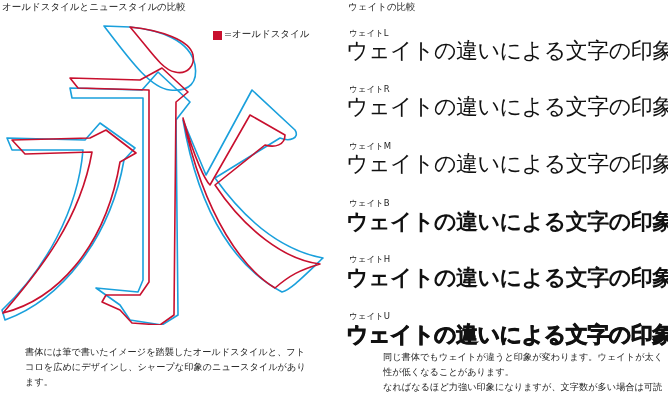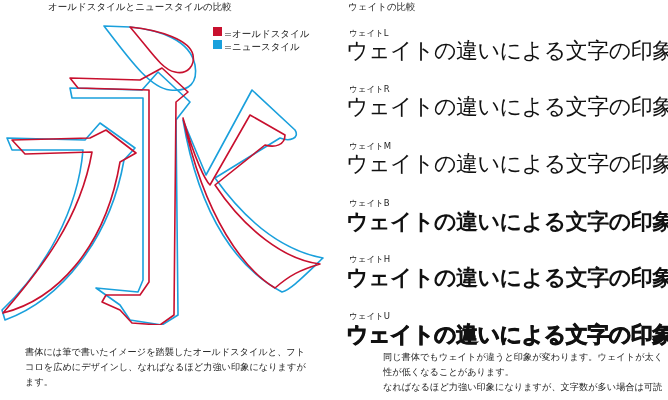--- a/index.html
+++ b/index.html
@@ -1,41 +1,37 @@
 <!DOCTYPE html>
 <html><head>
 <meta charset="utf-8">
 <style>
   html, body { margin:0; padding:0; background:#ffffff; }
   body { width:668px; height:400px; position:relative; overflow:hidden;
          font-family:"DejaVu Sans", sans-serif; color:#222; }
   .abs { position:absolute; }
   .caption { font-size:9.5px; color:#222; white-space:nowrap; }
   .legend { left:213px; top:27px; font-size:9.5px; line-height:13px; }
-  .legend-row { display:flex; align-items:flex-start; white-space:nowrap; }
+  .legend-row { display:flex; align-items:flex-end; white-space:nowrap; }
   .swatch { width:9px; height:9px; display:inline-block; margin-right:2px; }
   .desc { font-size:9.2px; line-height:15px; color:#222;margin-left:23px; }
   .weight-row { position:absolute; left:346px; }
   .weight-label { font-size:8.5px; color:#222; line-height:10px; margin-left:3px; }
   .weight-sample { font-family:"DejaVu Serif", serif; font-size:22px; line-height:26px; white-space:nowrap; color:#111; letter-spacing:-0.5px; }
   svg.glyph { position:absolute; left:0; top:20px; }
 </style>
 </head>
 <body>
 
-<div class="abs caption" style="left:2px; top:1px;margin-left:46px;">オールドスタイルとニュースタイルの比較</div>
+<div class="abs caption" style="left:2px; top:1px;">オールドスタイルとニュースタイルの比較</div>
 
 <div class="abs legend">
   <div class="legend-row">
     <span class="swatch" style="background:#c8102e"></span>
     <span>=オールドスタイル</span>
-  </div>
-  <div class="legend-row">
-    <span class="swatch" style="background:#1aa0dc"></span>
-    <span>=ニュースタイル</span>
   </div>
 </div>
 
 <svg class="glyph" width="340" height="305" viewBox="0 0 340 305">
   <g fill="none" stroke-width="1.6" stroke-linejoin="round">
 
     <g stroke="#1aa0dc">
 
       <path d="M104,6 L130,7 C160,10 190,20 195,45 C198,62 190,72 170,70 C150,68 130,40 104,6 Z"></path>
 
@@ -50,21 +46,21 @@
       <path d="M130,7 C160,10 190,20 193,35 C195,45 188,55 175,52 C162,50 150,30 130,7 Z"></path>
       <path d="M70,58 L140,60 L162,48 L188,72 L176,82 L174,295 L160,305 L132,303 L120,290 L102,282 L106,275 L140,275 L149,262 L149,70 L78,68 Z"></path>
       <path d="M12,120 L90,118 L106,110 L136,133 L120,142 C105,230 55,280 3,293 C40,250 80,200 92,132 L25,134 Z"></path>
       <path d="M183,98 C195,140 205,160 210,165 L250,95 L285,115 C285,125 275,128 265,125 L215,165 C245,210 285,240 320,244 C300,250 290,255 275,268 C245,250 205,200 183,98 Z"></path>
     </g>
   </g>
 </svg>
 
 <div class="abs desc" style="left:2px; top:344px;">
   <div>書体には筆で書いたイメージを踏襲したオールドスタイルと、フト</div>
-  <div>コロを広めにデザインし、なればなるほど力強い印象になりますが</div>
+  <div>コロを広めにデザインし、シャープな印象のニュースタイルがあり</div>
   <div>ます。</div>
 </div>
 
 <div class="abs caption" style="left:348px; top:1px;font-family:Liberation Serif, serif;">ウェイトの比較</div>
 
 <div class="weight-row" style="top:28px;">
   <div class="weight-label">ウェイトL</div>
   <div class="weight-sample" style="font-weight:200;">ウェイトの違いによる文字の印象</div>
 </div>
 <div class="weight-row" style="top:84px;">

